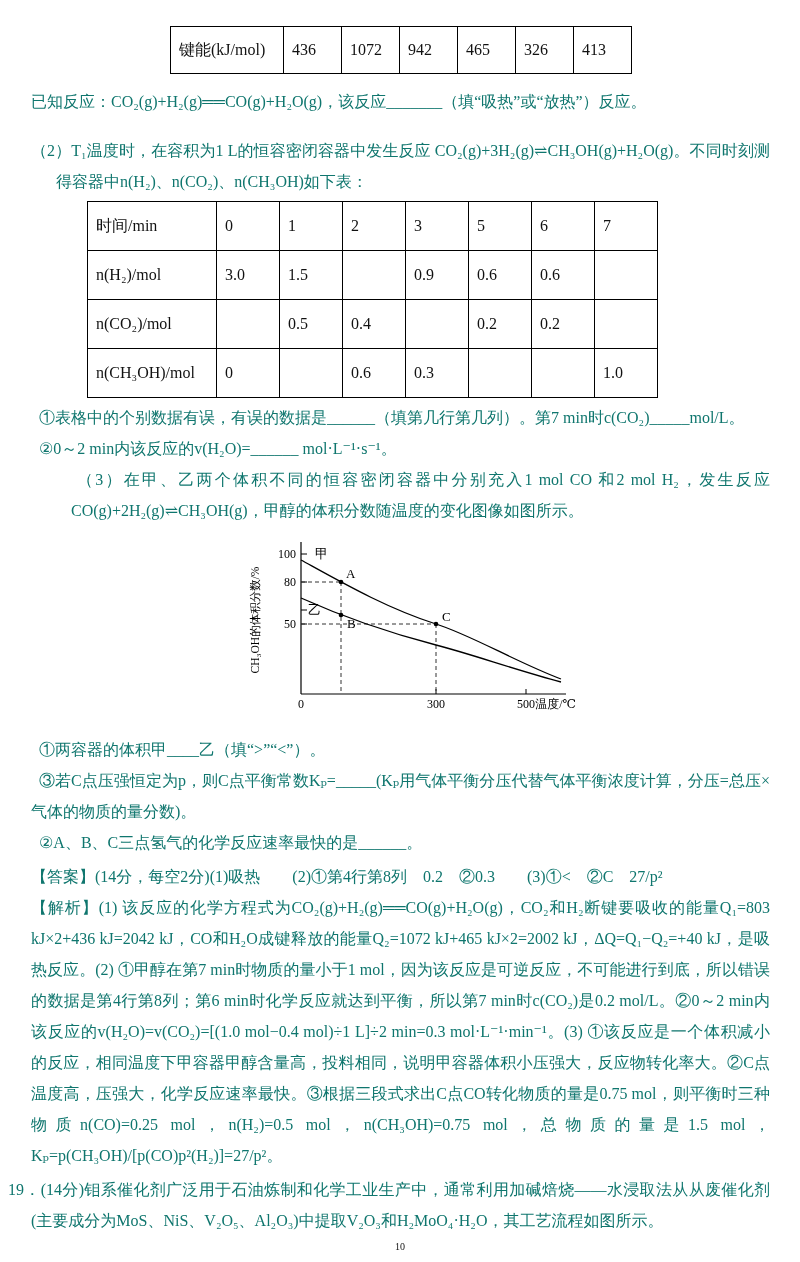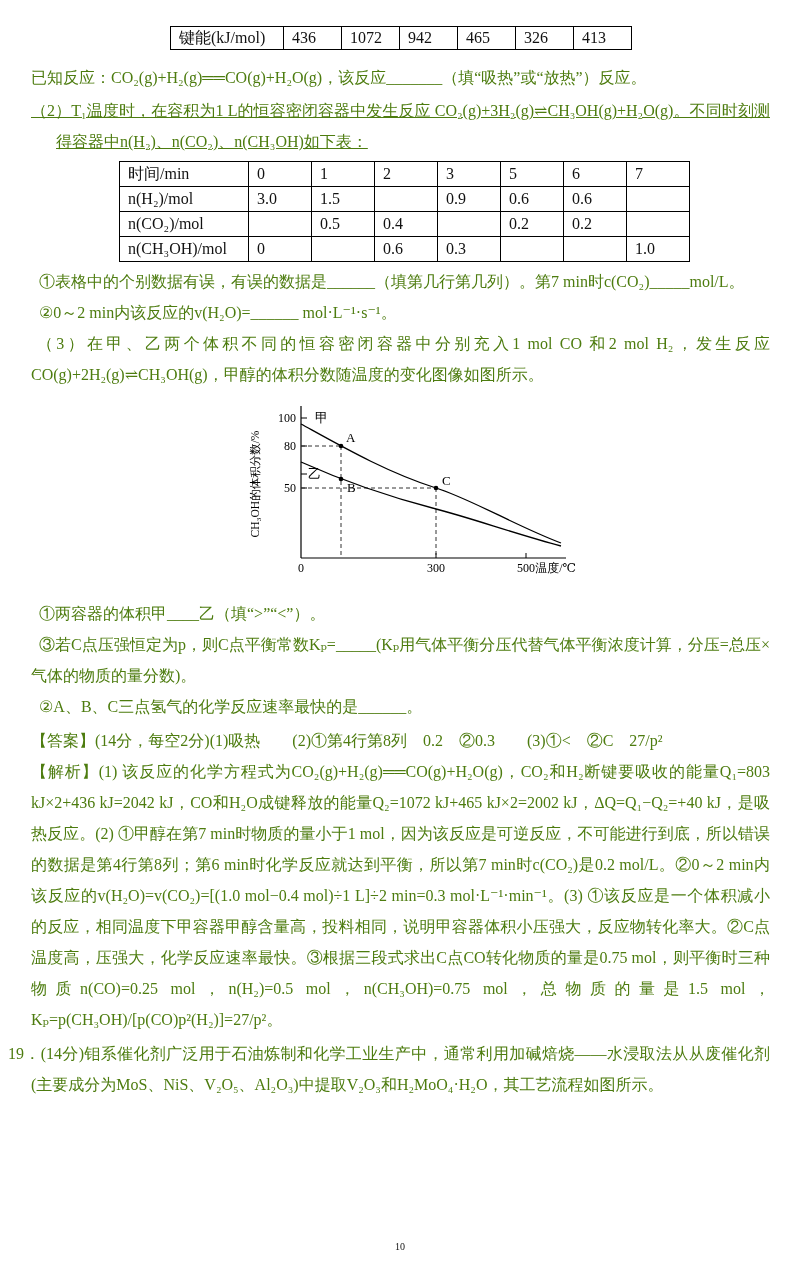--- a/index.html
+++ b/index.html
@@ -7,46 +7,46 @@
     width:800px; height:1262px; position:relative; overflow:hidden;
     font-family:"Liberation Serif","DejaVu Serif",serif;
     color:#111111;
   }
   .page { width:800px; height:1262px; position:relative; }
 
   
   table { border-collapse:collapse; }
   td {
     border:1px solid #000; font-size:16px; line-height:22px;
-    padding:0 8px; text-align:left; vertical-align:middle;
+    padding:12px 8px; text-align:left; vertical-align:middle;
     white-space:nowrap;
   }
   .bond-table { margin:26px 0 0 170px; }
   .bond-table .bt-label { width:96px; }
   .bond-table .bt-val  { width:41px; }
 
-  .data-table { margin:4px 0 4px 88px; }
+  .data-table { margin:4px 0 4px 56px; }
   .data-table .dt-c1 { width:112px; }
   .data-table .dt-c  { width:46px; }
   .data-table td { height:24px; }
 
   
   .content { padding:0 30px 0 31px; }
   p {
     margin:0; font-size:16px; line-height:31px;
-    text-align:justify; color:#4d7c0f;
+    text-align:justify; color:#0f766e;
   }
   .mt12 { margin-top:12px; }
   .mt6  { margin-top:6px; }
   .mt4  { margin-top:4px; }
   .mt3  { margin-top:3px; }
-  .mt2  { margin-top:2px;text-decoration:underline; }
+  .mt2  { margin-top:18px; }
   .hang25 { padding-left:25px; text-indent:-25px; }
   .ind8 { text-indent:8px; }
-  .ind6 { text-indent:6px; }
+  .ind6 { text-indent:6px;margin-left:40px; }
   .q19hang { margin-left:-23px; padding-left:23px; text-indent:-23px; }
 
   
   .chart-wrap { margin:6px 0 2px 215px; width:335px; }
   .axis  { stroke:#000; stroke-width:1.2; fill:none; }
   .tick  { stroke:#000; stroke-width:1; fill:none; }
   .dash  { stroke:#333; stroke-width:1; stroke-dasharray:4 3; fill:none; }
   .curve { stroke:#000; stroke-width:1.3; fill:none; }
   .dot   { fill:#000; stroke:none; }
   .ct { font-family:"Liberation Serif","DejaVu Serif",serif; font-size:12px; fill:#000; }

